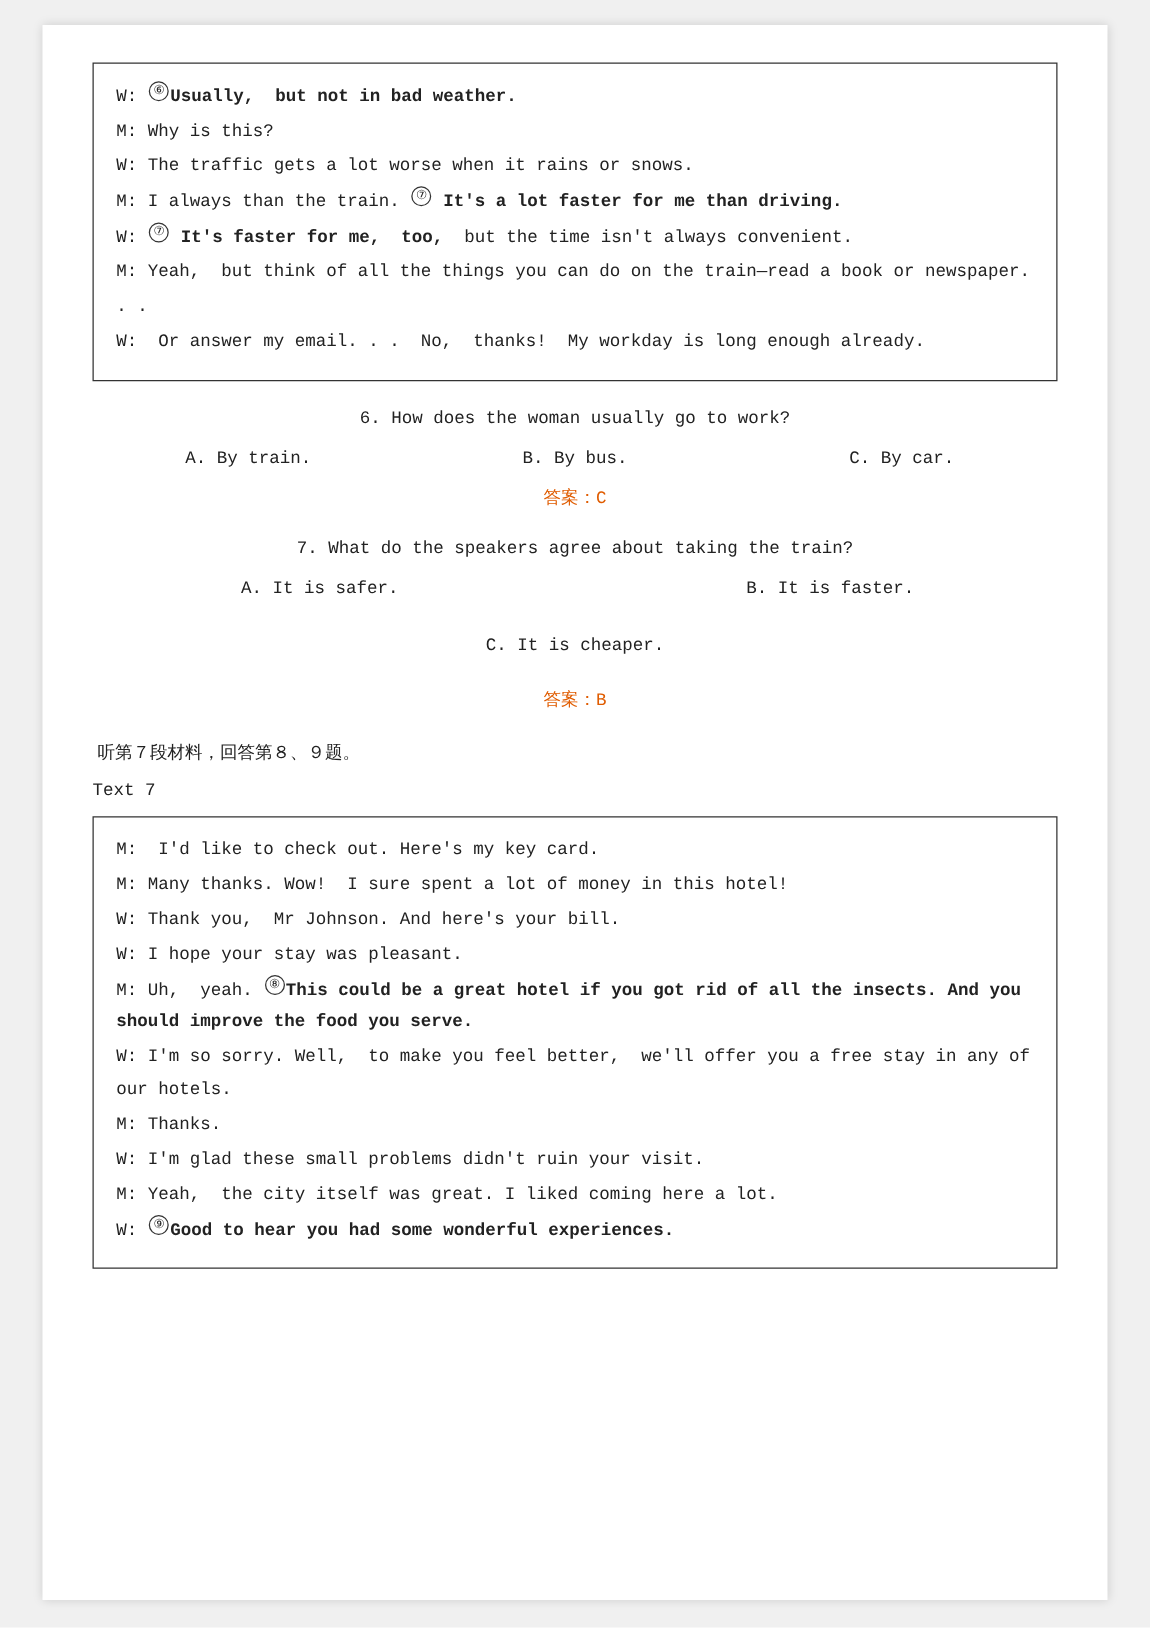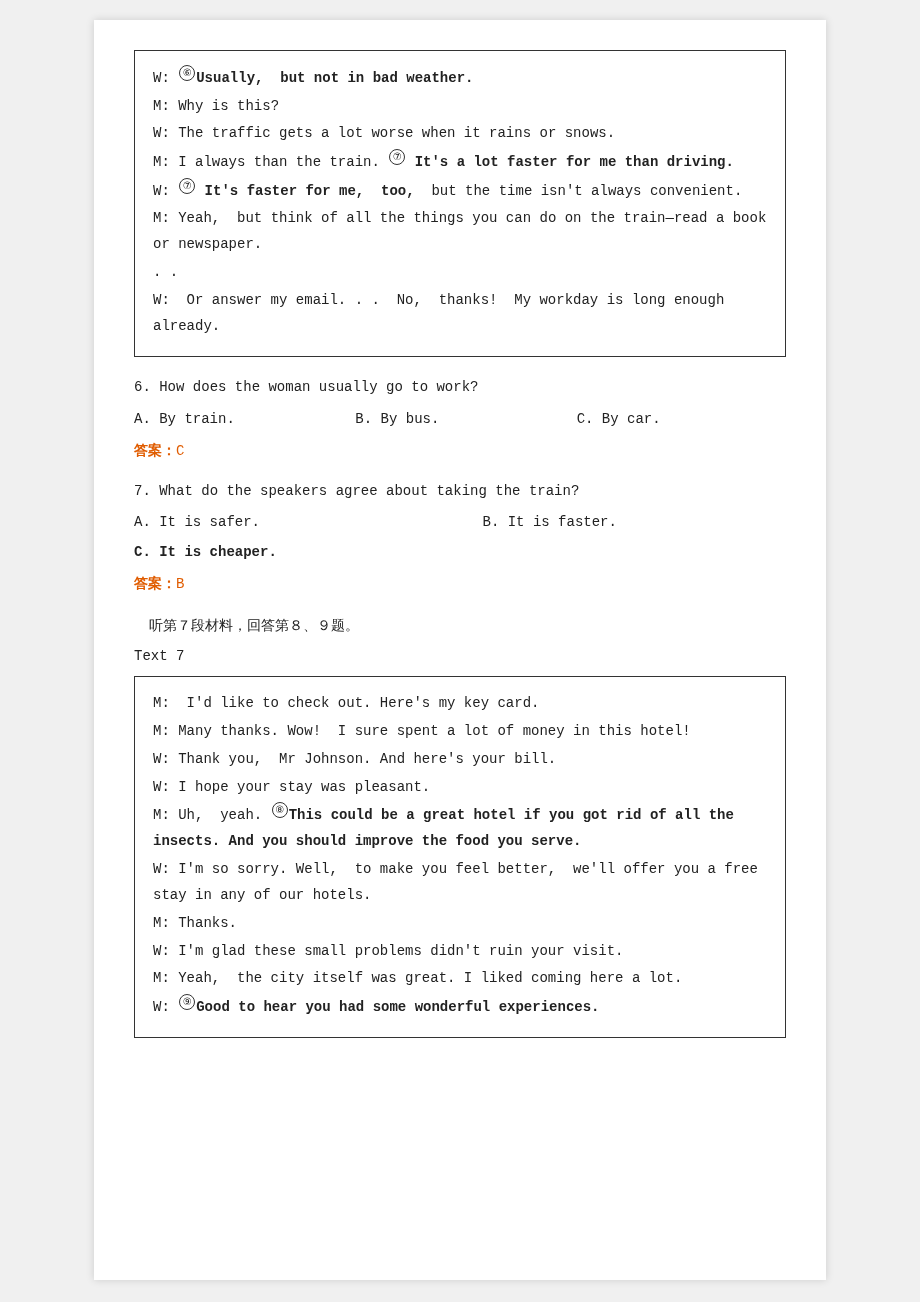--- a/index.html
+++ b/index.html
@@ -15,21 +15,21 @@
       color: #222;
       display: flex;
       justify-content: center;
       align-items: flex-start;
       min-height: 1302px;
       padding: 20px;
     }
 
     .page {
       background: #fff;
-      width: 732px;
+      width: 852px;
       min-height: 1260px;
       padding: 30px 40px;
       box-shadow: 0 0 8px rgba(0,0,0,0.15);
     }
 
     .dialogue-box {
       border: 1.5px solid #333;
       padding: 14px 18px;
       margin-bottom: 18px;
       line-height: 1.9;
@@ -40,20 +40,21 @@
       line-height: 1.85;
     }
 
     .bold-text {
       font-weight: bold;
     }
 
     .question-section {
       margin: 14px 0 8px 0;
       line-height: 1.85;
+      text-align: center;
     }
 
     .question-text {
       margin-bottom: 6px;
     }
 
     .options-row {
       display: flex;
       gap: 12px;
       margin-bottom: 6px;
@@ -65,25 +66,25 @@
     }
 
     .answer-line {
       color: #e05c00;
       margin-bottom: 4px;
       font-family: 'Courier New', Courier, monospace;
     }
 
     .answer-label {
       color: #e05c00;
-      font-weight: bold;
+      font-weight: normal;
     }
 
     .section-header {
-      margin: 16px 0 4px 15px;
+      margin: 16px 0 4px 4px;
       line-height: 1.85;
     }
 
     .text-label {
       margin-bottom: 6px;
       line-height: 1.85;
     }
 
     .circle-num {
       display: inline-block;
@@ -93,31 +94,30 @@
       border: 1px solid #333;
       text-align: center;
       line-height: 15px;
       font-size: 10px;
       vertical-align: super;
       margin: 0 1px;
     }
 
     .options-two-col {
       display: flex;
-      margin-bottom: 4px;
+      margin-bottom: 20px;
       gap: 45px;
     }
 
     .options-two-col .option {
       flex: 1;
     }
 
     .opt-single {
-      margin-bottom: 6px;
-      font-weight: bold;
+      margin-bottom: 19px;
     }
   </style>
 </head>
 <body>
 
 <div class="page">
 
   <div class="dialogue-box">
 
     <div class="dialogue-line">

